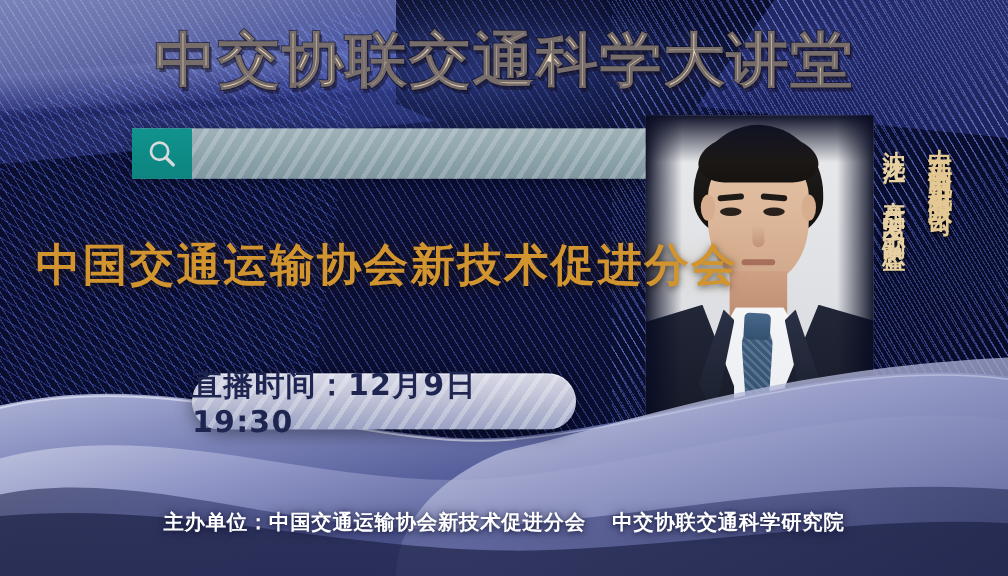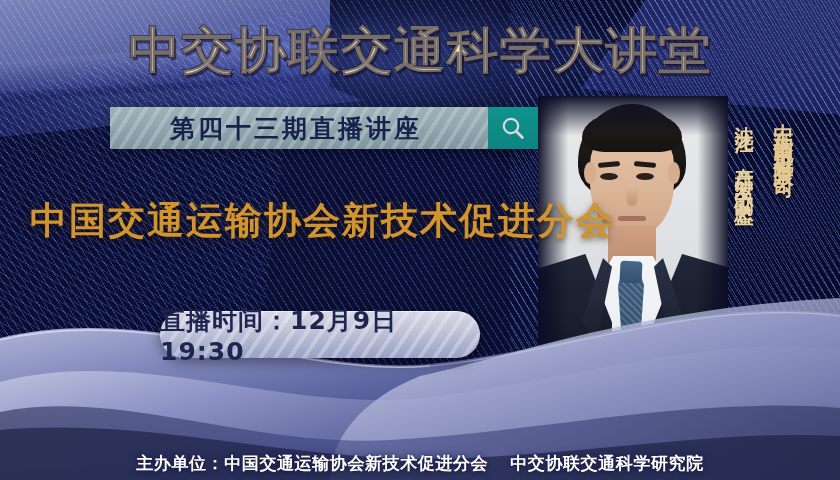--- a/index.html
+++ b/index.html
@@ -271,21 +271,20 @@
   }
   .v-company{right:42px;top:108px;font-size:20px;}
   .v-speaker{right:82px;top:110px;font-size:19px;color:#e7d0a2;}
 
   
   .footer{
     position:absolute;left:0;right:0;top:424px;
     text-align:center;
     color:#ffffff;font-size:17px;font-weight:bold;letter-spacing:.6px;
     text-shadow:0 1px 4px rgba(20,24,60,.85), 0 0 10px rgba(20,24,60,.6);
-    margin-top:28px;
   }
   .footer .gap{display:inline-block;width:22px;}
 </style>
 </head>
 <body>
 
 <div class="poster">
 
   <div class="bg-base"></div>
   <div class="facet-b"></div>
@@ -355,21 +354,20 @@
       <path d="M0,132 C120,108 250,168 390,160 C540,152 690,116 840,128 L840,200 L0,200 Z" fill="url(#sk4)" opacity="0.55"></path>
       <path d="M0,150 C160,136 300,186 470,178 C620,170 730,150 840,156 L840,200 L0,200 Z" fill="#1a1e42" opacity="0.65"></path>
       <path d="M0,60 C150,24 300,98 430,86" stroke="#dfe2f1" stroke-width="1.6" fill="none" opacity="0.75"></path>
       <path d="M430,86 C560,74 700,18 840,36" stroke="#cfd3e8" stroke-width="1.2" fill="none" opacity="0.55"></path>
     </svg>
   </div>
 
   <div class="headline">中交协联交通科学大讲堂</div>
 
   <div class="subbar">
-    <div class="label">第四十三期直播讲座</div>
     <div class="search-box">
       <span>
         <svg width="26" height="26" viewBox="0 0 26 26" xmlns="http://www.w3.org/2000/svg">
           <circle cx="11" cy="11" r="7.2" fill="none" stroke="#d8dade" stroke-width="2.2"></circle>
           <line x1="16.2" y1="16.2" x2="22.4" y2="22.4" stroke="#d8dade" stroke-width="2.8" stroke-linecap="round"></line>
         </svg>
       </span>
     </div>
   </div>
 

